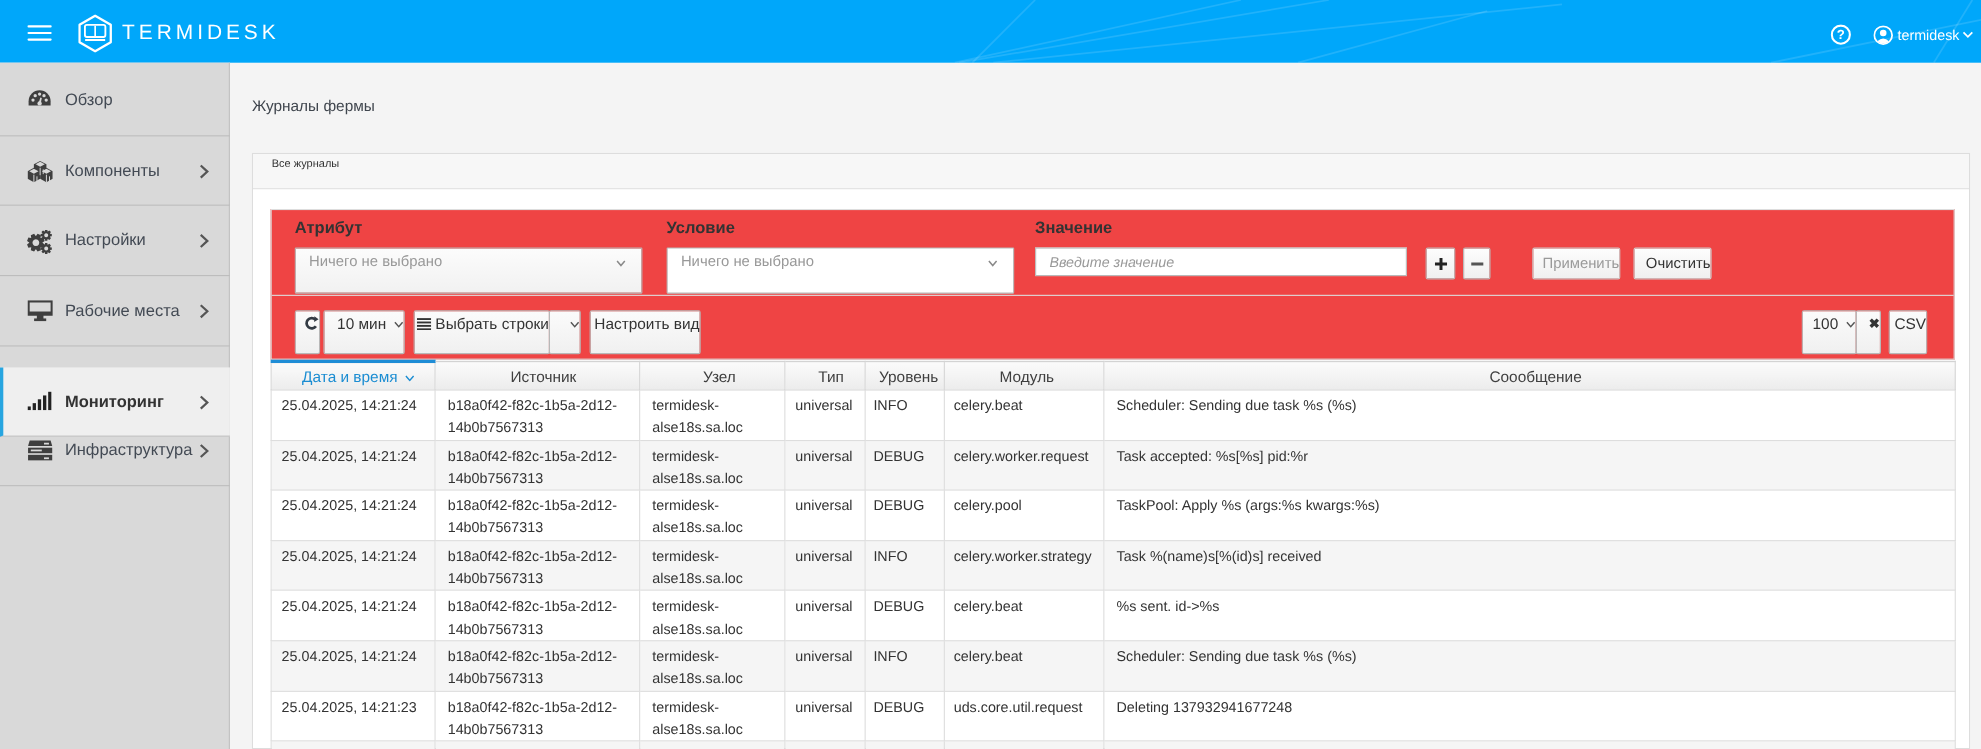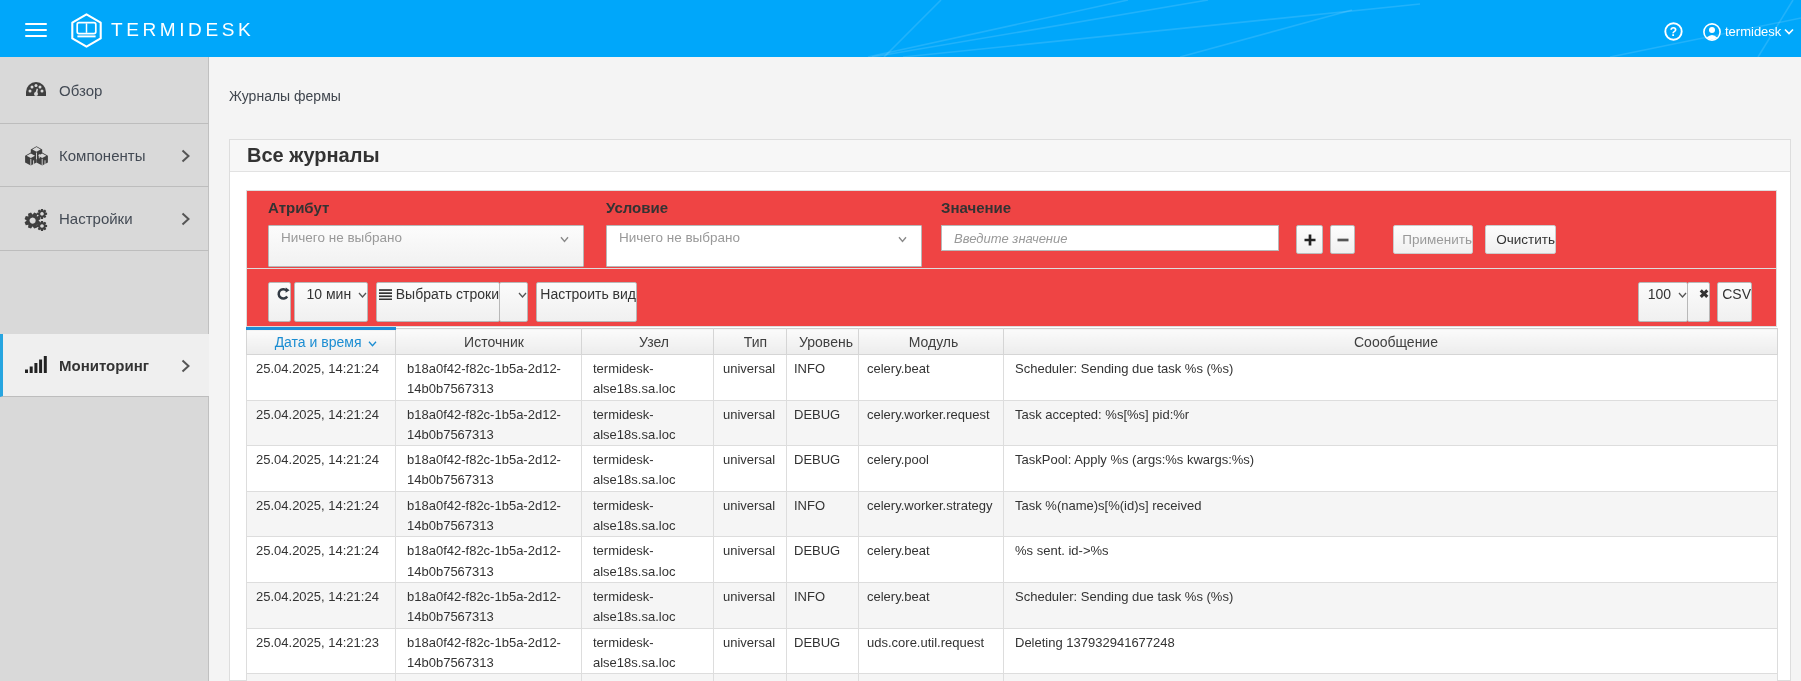--- a/index.html
+++ b/index.html
@@ -33,22 +33,22 @@
 .sideitem .chev { position:absolute; left:181px; color:#6b6b6b; }
 .sideitem.active { background:#efefef; border-left:3px solid #27a5e0; }
 .sideitem.active .label { font-weight:bold; color:#333; }
 
 
 #crumb { position:absolute; left:229px; top:88px; font-size:14px; color:#40464e; }
 #panel { position:absolute; left:229px; top:139px; width:1562px; height:542px;
   background:#fff; border:1px solid #ddd; }
 #panelhead { position:absolute; left:0; top:0; width:1560px; height:32px;
   background:#f7f7f7; border-bottom:1px solid #e2e2e2; }
-#panelhead span { position:absolute; left:17px; top:4px; font-size:20px;
-  font-weight:bold; color:#333; }
+#panelhead span { position:absolute; left:17px; top:4px; font-size:10px;
+  font-weight:normal; color:#333; }
 
 
 #filterbox { position:absolute; left:246px; top:190px; width:1531px; height:137px;
   background:#ef4444; border:1px solid #ddd; }
 .flabel { position:absolute; top:8px; font-size:15px; font-weight:bold; color:#333; }
 .fselect { position:absolute; top:34px; height:42px; border:1px solid #b8b8b8;
   background:linear-gradient(#fcfcfc,#f1f1f1); border-radius:1px; }
 .fselect .ph { position:absolute; left:12px; top:4px; font-size:13.5px; color:#999; }
 .fselect svg { position:absolute; right:14px; top:10px; }
 #finput { position:absolute; left:694px; top:34px; width:338px; height:26px;
@@ -179,32 +179,62 @@
               <path d="M14.6 11.7 L16.6 13.2 L15.4 16.2 L12.9 15.8 L12.8 15.9 L13.2 18.4 L10.2 19.6 L8.7 17.6 L8.5 17.6 L7.0 19.6 L4.0 18.4 L4.4 15.9 L4.3 15.8 L1.8 16.2 L0.6 13.2 L2.6 11.7 L2.6 11.5 L0.6 10.0 L1.8 7.0 L4.3 7.4 L4.4 7.3 L4.0 4.8 L7.0 3.6 L8.5 5.6 L8.7 5.6 L10.2 3.6 L13.2 4.8 L12.8 7.3 L12.9 7.4 L15.4 7.0 L16.6 10.0 L14.6 11.5 Z M11.7 11.6 L11.3 10.1 L10.2 8.9 L8.6 8.5 L7.1 8.9 L5.9 10.1 L5.5 11.6 L5.9 13.1 L7.0 14.3 L8.6 14.7 L10.2 14.3 L11.3 13.2 L11.7 11.6 Z"></path>
               <path d="M21.4 3.5 L23.1 3.8 L23.1 5.8 L21.4 6.1 L21.4 6.3 L22.3 7.7 L20.9 9.1 L19.5 8.2 L19.3 8.2 L19.0 9.9 L17.0 9.9 L16.7 8.2 L16.5 8.2 L15.1 9.1 L13.7 7.7 L14.6 6.3 L14.6 6.1 L12.9 5.8 L12.9 3.8 L14.6 3.5 L14.6 3.3 L13.7 1.9 L15.1 0.5 L16.5 1.4 L16.7 1.4 L17.0 -0.3 L19.0 -0.3 L19.3 1.4 L19.5 1.4 L20.9 0.5 L22.3 1.9 L21.4 3.3 Z M19.8 4.8 L19.6 3.9 L18.9 3.2 L18.0 3.0 L17.1 3.2 L16.4 3.9 L16.2 4.8 L16.4 5.7 L17.1 6.4 L18.0 6.6 L18.9 6.4 L19.6 5.7 L19.8 4.8 Z"></path>
               <path d="M21.4 15.7 L23.1 16.0 L23.1 18.0 L21.4 18.3 L21.4 18.5 L22.3 19.9 L20.9 21.3 L19.5 20.4 L19.3 20.4 L19.0 22.1 L17.0 22.1 L16.7 20.4 L16.5 20.4 L15.1 21.3 L13.7 19.9 L14.6 18.5 L14.6 18.3 L12.9 18.0 L12.9 16.0 L14.6 15.7 L14.6 15.5 L13.7 14.1 L15.1 12.7 L16.5 13.6 L16.7 13.6 L17.0 11.9 L19.0 11.9 L19.3 13.6 L19.5 13.6 L20.9 12.7 L22.3 14.1 L21.4 15.5 Z M19.8 17.0 L19.6 16.1 L18.9 15.4 L18.0 15.2 L17.1 15.4 L16.4 16.1 L16.2 17.0 L16.4 17.9 L17.1 18.6 L18.0 18.8 L18.9 18.6 L19.6 17.9 L19.8 17.0 Z"></path>
             </g>
           </svg></span>
         <span class="label" style="left:59px; top:23px;">Настройки</span>
         <svg class="chev" style="left:181px; top:25px;" width="9" height="14" viewBox="0 0 9 14">
           <path d="M1.5 1.5 L7.5 7 L1.5 12.5" fill="none" stroke="#555" stroke-width="2"></path>
         </svg>
       </div>
+      <div class="sideitem" style="top: 194px; height: 64px;">
+        <span class="icon" style="left:24px; top:22px;"><svg width="23" height="20" viewBox="0 0 23 20">
+            <path d="M1 1 H22 V13 H1 Z" fill="none" stroke="#3f3f3f" stroke-width="2"></path>
+            <rect x="1" y="10.2" width="21" height="2.8" fill="#3f3f3f"></rect>
+            <rect x="8.5" y="13" width="6" height="4" fill="#3f3f3f"></rect>
+            <rect x="6" y="16.5" width="11" height="2.4" fill="#3f3f3f"></rect>
+          </svg></span>
+        <span class="label" style="left:59px; top:23px;">Рабочие места</span>
+        <svg class="chev" style="left:181px; top:25px;" width="9" height="14" viewBox="0 0 9 14">
+          <path d="M1.5 1.5 L7.5 7 L1.5 12.5" fill="none" stroke="#555" stroke-width="2"></path>
+        </svg>
+      </div>
       <div class="sideitem active" style="top: 258px; height: 63px; margin-top: 19px;">
         <span class="icon" style="left:21px; top:22px;"><svg width="22" height="17" viewBox="0 0 22 17">
             <g fill="#222">
               <rect x="0" y="13.5" width="3" height="3.5"></rect>
               <rect x="4.7" y="10.5" width="3" height="6.5"></rect>
               <rect x="9.4" y="7" width="3" height="10"></rect>
               <rect x="14.1" y="3.5" width="3" height="13.5"></rect>
               <rect x="18.8" y="0" width="3" height="17"></rect>
             </g>
           </svg></span>
         <span class="label" style="left:56px; top:23px;">Мониторинг</span>
         <svg class="chev" style="left:178px; top:25px;" width="9" height="14" viewBox="0 0 9 14">
+          <path d="M1.5 1.5 L7.5 7 L1.5 12.5" fill="none" stroke="#555" stroke-width="2"></path>
+        </svg>
+      </div>
+      <div class="sideitem" style="top: 321px; height: 64px;">
+        <span class="icon" style="left:24px; top:22px;"><svg width="23" height="20" viewBox="0 0 23 20">
+            <g fill="#3f3f3f">
+              <path d="M2 0.5 H21 L22.5 5.5 H0.5 Z"></path>
+              <rect x="0.5" y="7" width="22" height="5"></rect>
+              <rect x="0.5" y="13.5" width="22" height="5"></rect>
+            </g>
+            <g fill="#d9d9d9">
+              <rect x="15" y="2.5" width="4.5" height="1.6"></rect>
+              <rect x="3" y="8.7" width="10" height="1.6"></rect>
+              <rect x="15" y="15.8" width="4.5" height="1.6"></rect>
+            </g>
+          </svg></span>
+        <span class="label" style="left:59px; top:23px;">Инфраструктура</span>
+        <svg class="chev" style="left:181px; top:25px;" width="9" height="14" viewBox="0 0 9 14">
           <path d="M1.5 1.5 L7.5 7 L1.5 12.5" fill="none" stroke="#555" stroke-width="2"></path>
         </svg>
       </div>
     </div>
 
   <div id="crumb">Журналы фермы</div>
   <div id="panel">
     <div id="panelhead">
         <span>Все журналы</span>
       </div>

